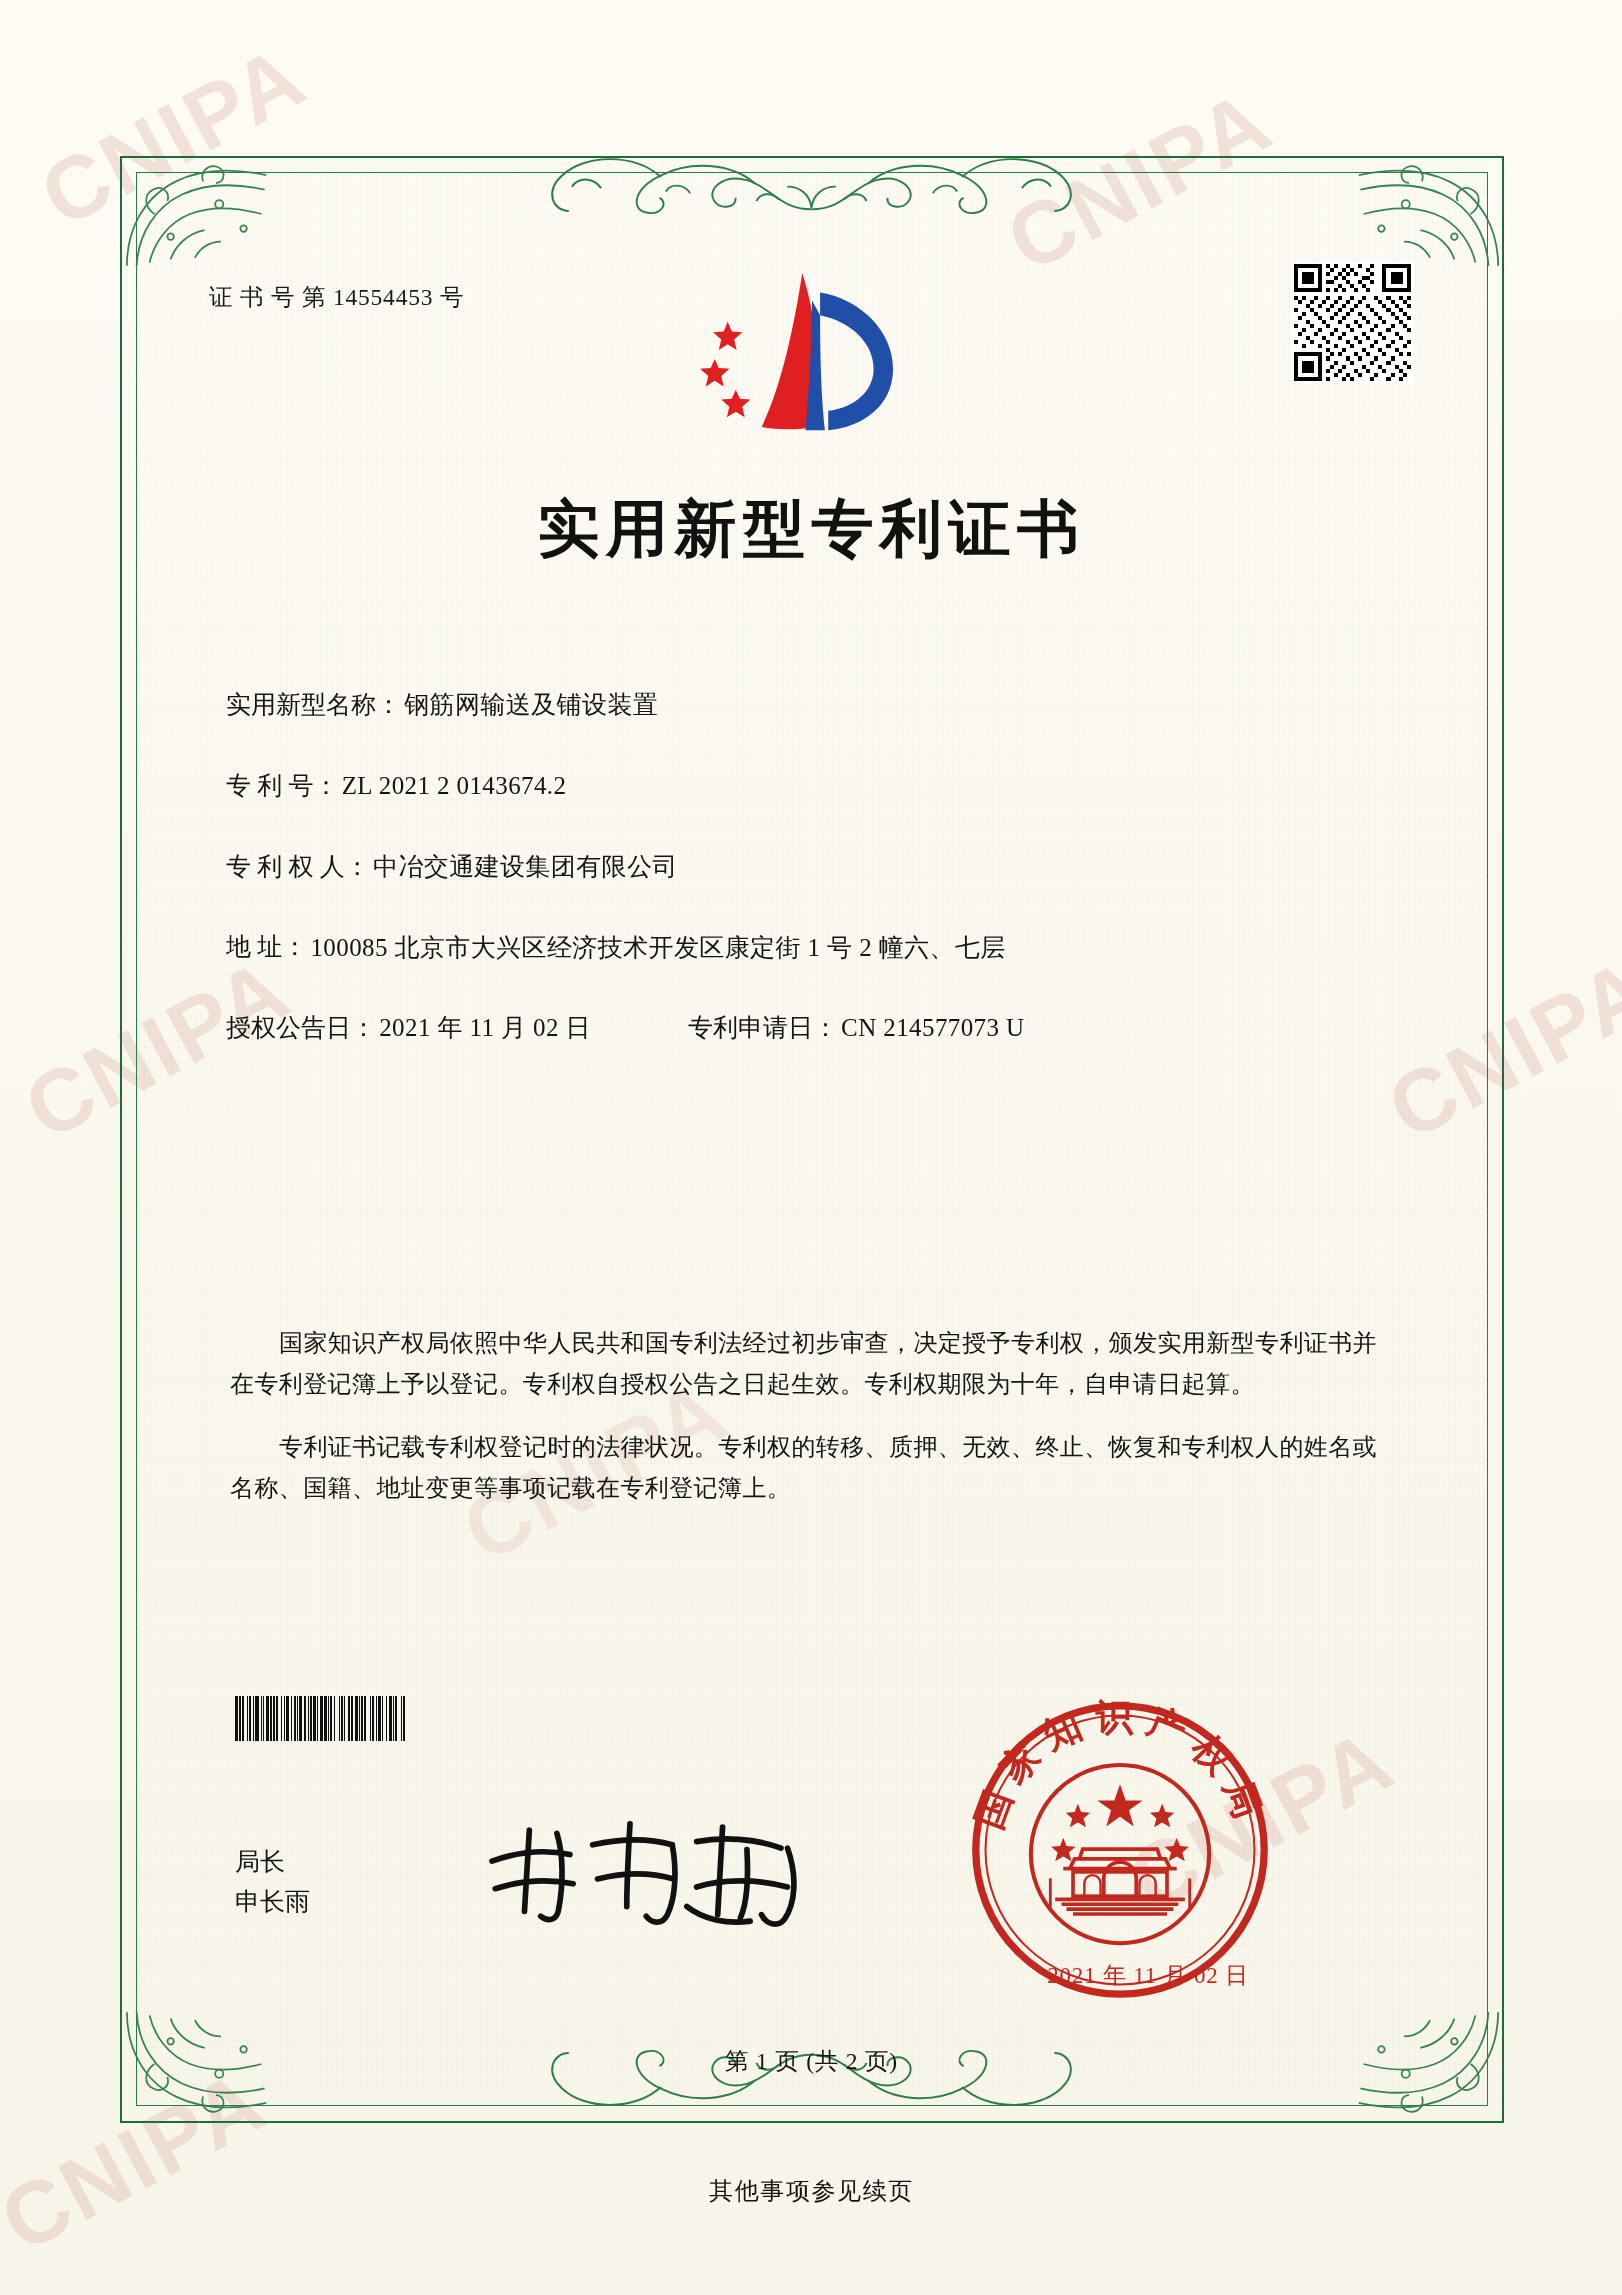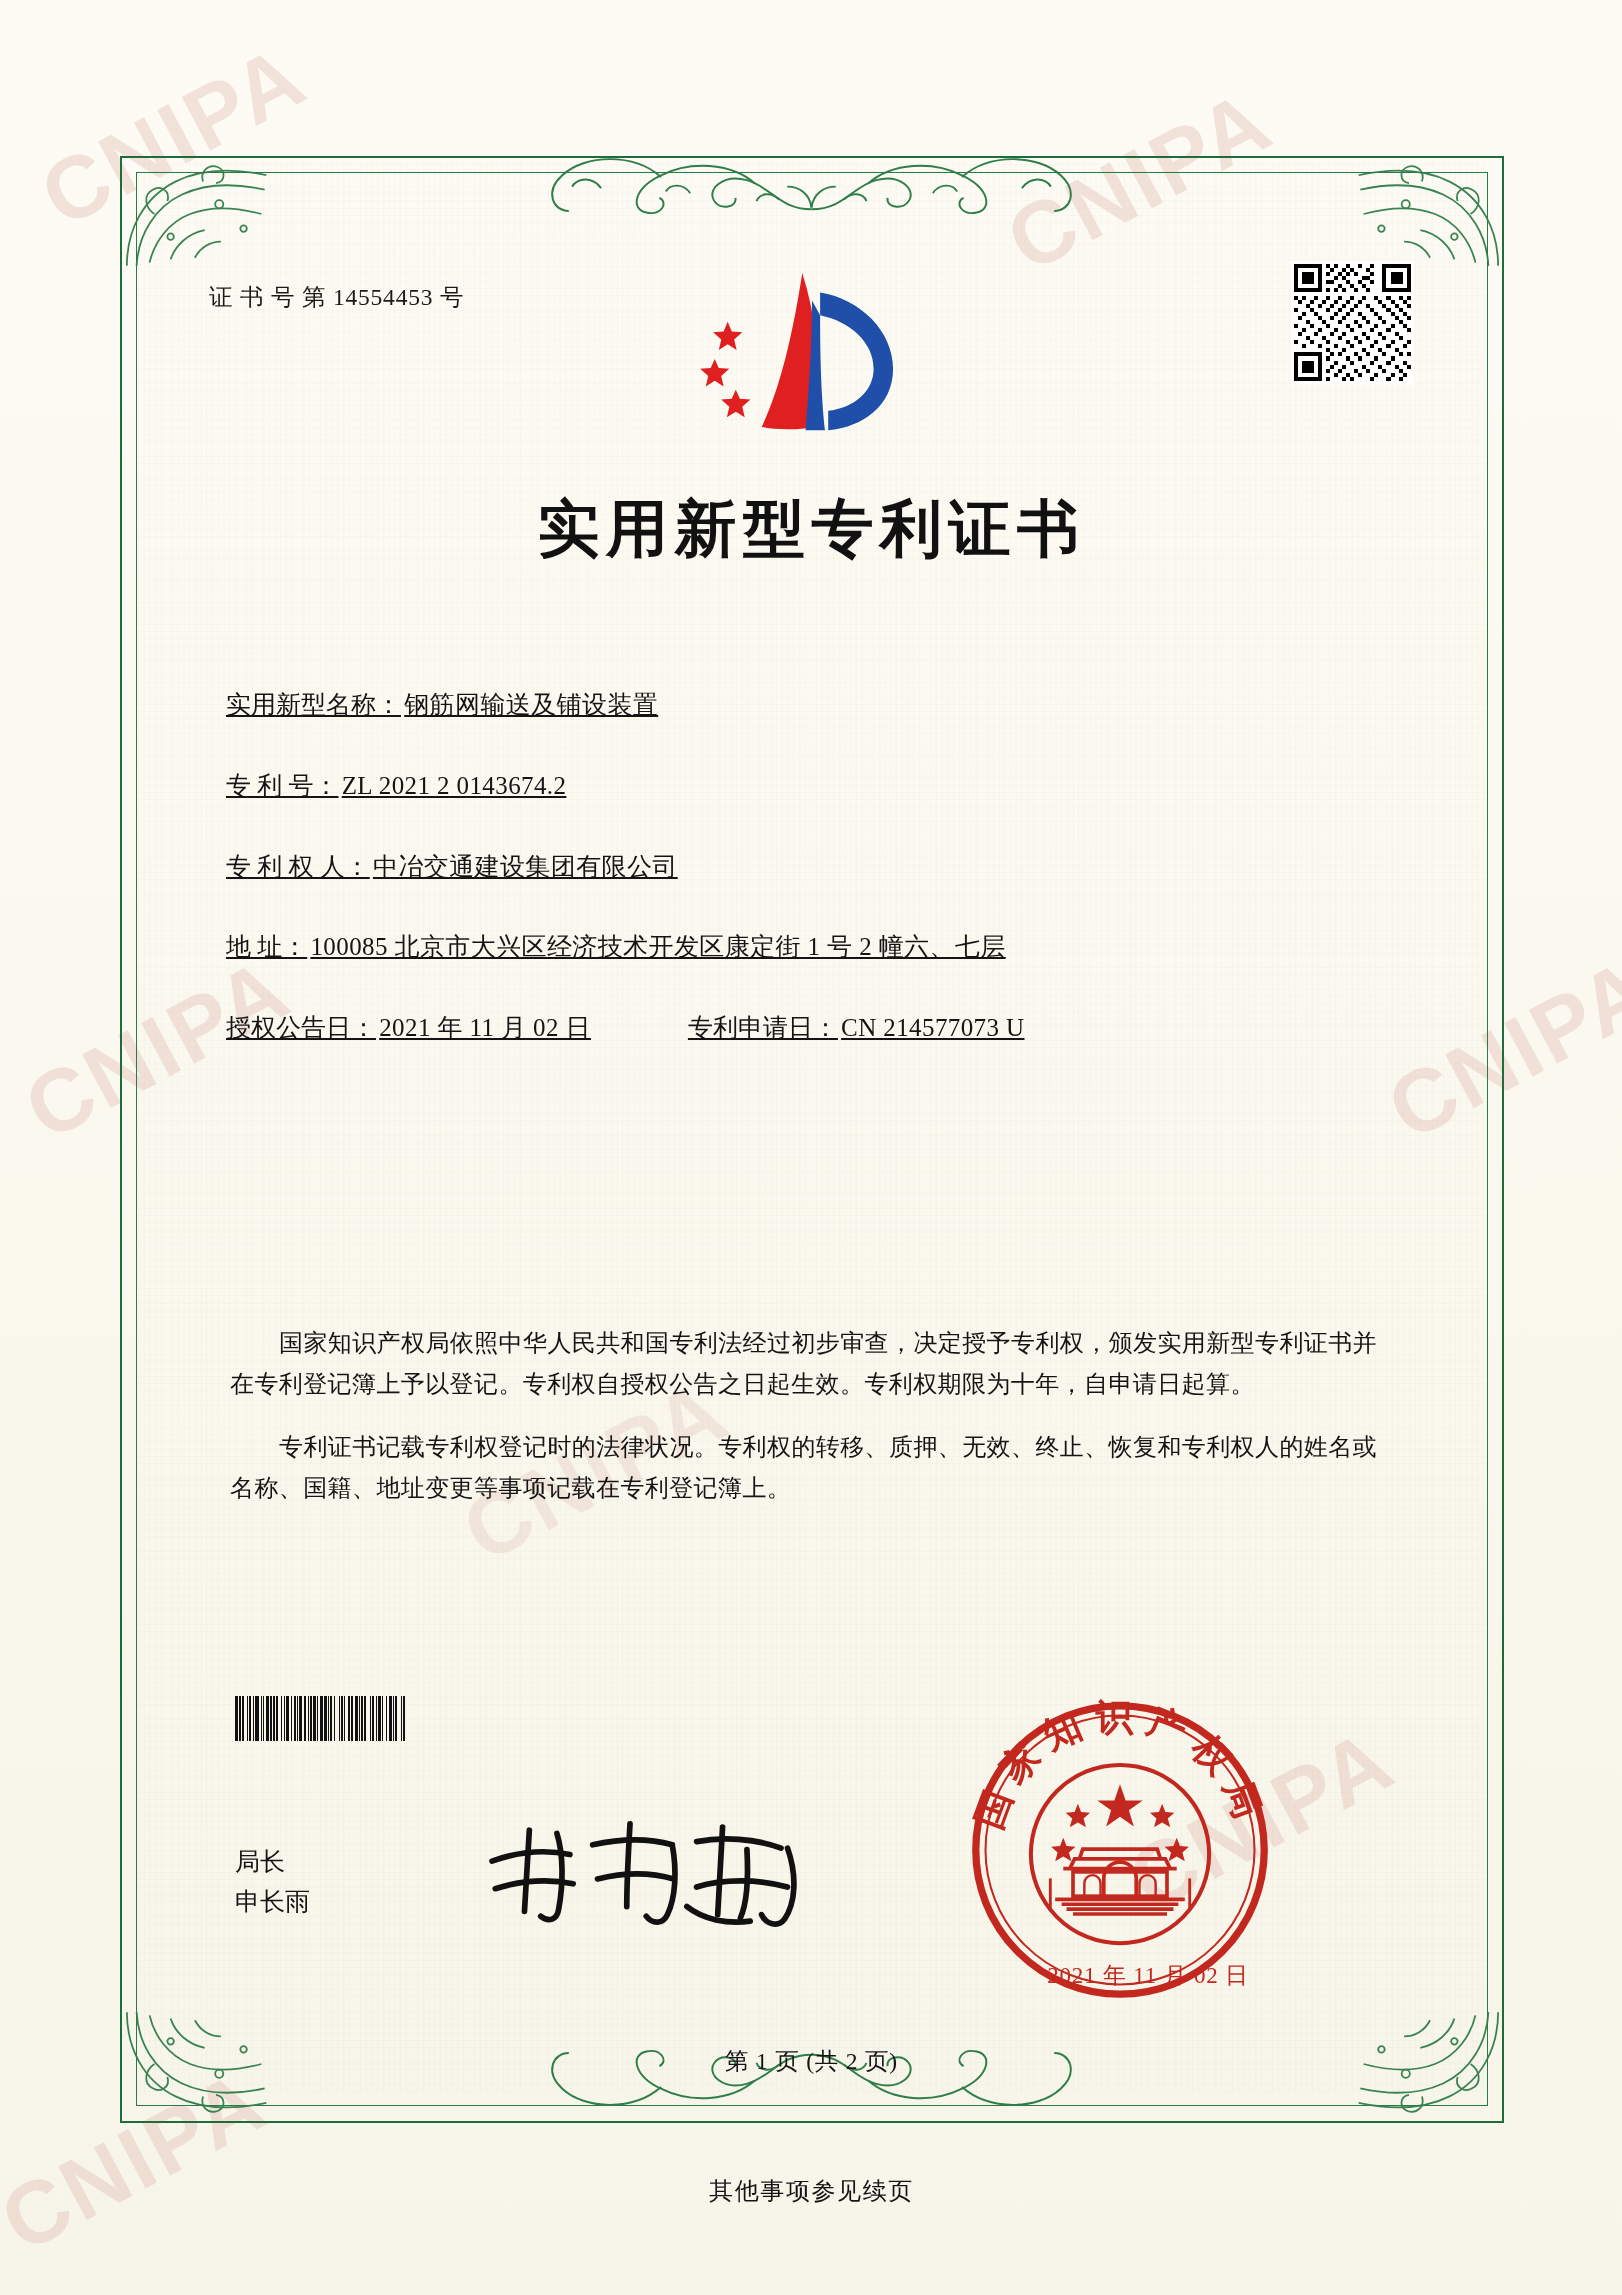--- a/index.html
+++ b/index.html
@@ -139,24 +139,23 @@
   .fields {
     position: absolute;
     left: 226px; top: 686px;
     width: 1177px;
     font-size: 25px;
     color: #141414;
     line-height: 1.55;
   }
   .field-row {
     display: flex;
-    align-items: flex-start;
+    align-items: center;
     margin-bottom: 42px;
     white-space: nowrap;
-    text-decoration: underline;
   }
   .field-label {
     flex: 0 0 auto;
     letter-spacing: 0px;
   }
   .field-value {
     flex: 0 1 auto;
     margin-left: 3.2px;
     letter-spacing: 0.4px;
   }

